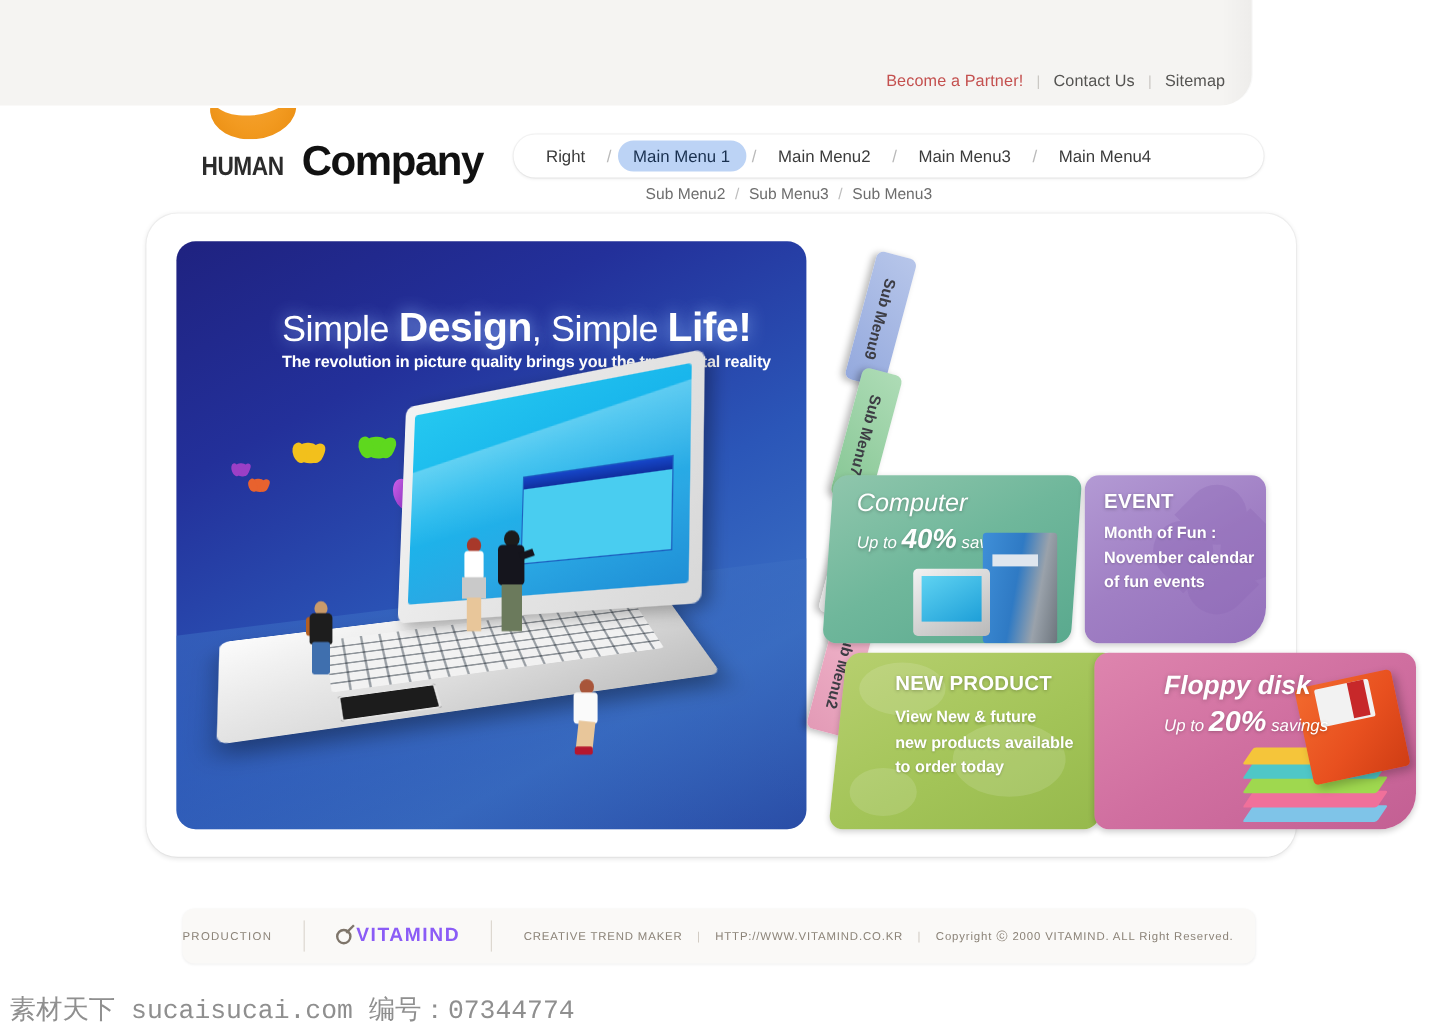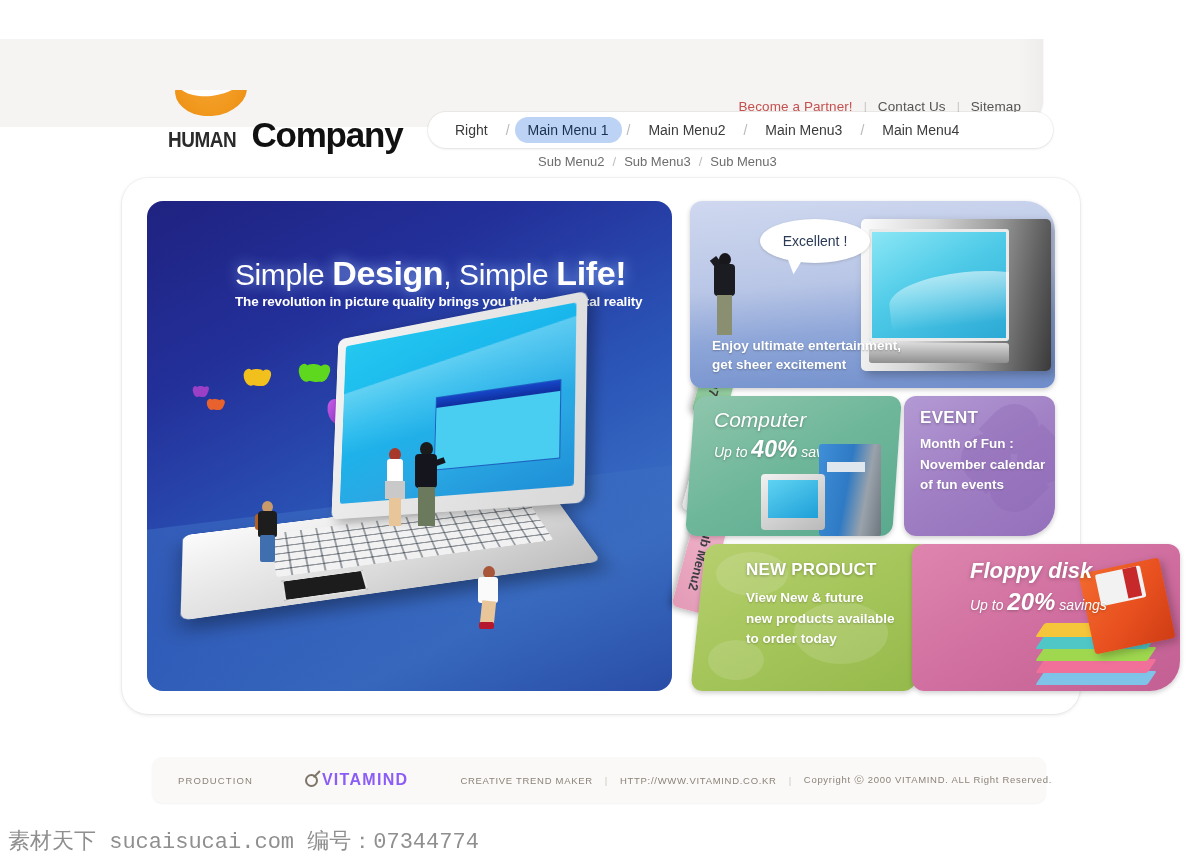--- a/index.html
+++ b/index.html
@@ -9,21 +9,20 @@
     font-family: "Liberation Sans", sans-serif;
     position: relative; overflow: hidden;
   }
 
   
   .top-strip {
     position: absolute; left: 0; top: 0;
     width: 1043px; height: 88px;
     background: #f5f4f2;
     border-bottom-right-radius: 26px;
-    margin-top: 39px;
   }
   .top-strip::after {
     content: ""; position: absolute; right: -1px; top: 0;
     width: 26px; height: 100%;
     background: linear-gradient(to left, rgba(0,0,0,0.03), transparent);
     border-bottom-right-radius: 26px;
   }
   .util-nav {
     position: absolute; right: 22px; top: 60px;
     display: flex; align-items: center; gap: 11px;
@@ -428,21 +427,21 @@
   
   .footer {
     position: absolute; left: 152px; top: 757px;
     width: 894px; height: 46px;
     background: #faf9f7; border-radius: 10px;
     display: flex; align-items: center;
     box-shadow: 0 1px 2px rgba(0,0,0,0.05);
   }
   .f-prod {
     font-size: 9.5px; letter-spacing: 1.1px; color: #8b8378;
-    margin-left: 26px; white-space: nowrap;
+    white-space: nowrap;
   }
   .f-div { width: 1px; height: 26px; background: #ddd8d0; margin: 0 26px; }
   .f-logo {
     display: flex; align-items: center; gap: 4px;
     font-size: 16px; font-weight: bold; letter-spacing: 1.3px; color: #8b5cf6;
     white-space: nowrap;
   }
   .f-mars {
     display: inline-block; width: 13px; height: 13px;
     border: 2.2px solid #7e756a; border-radius: 50%; position: relative;
@@ -560,37 +559,20 @@
 
   <div class="vtabs">
     <div class="vtab vt9">Sub Menu9</div>
     <div class="vtab vt7">Sub Menu7</div>
     <div class="vtab vt5">Sub Menu5</div>
     <div class="vtab vt2">Sub Menu2</div>
   </div>
 
   <div class="promos">
 
-    <div class="promo p-tv">
-      <div class="bubble">Excellent !</div>
-      <div class="tv-person">
-        <div class="a"></div>
-          <div class="h"></div>
-          <div class="b"></div>
-          <div class="l"></div>
-      </div>
-      <div class="tvset">
-        <div class="tvscreen"></div>
-        <div class="tvbase"></div>
-      </div>
-      <div class="ptxt">
-        <div>Enjoy ultimate entertainment,</div>
-        <div>get sheer excitement</div>
-      </div>
-    </div>
 
     <div class="promo p-comp">
       <div class="inner">
         <div class="t1">Computer</div>
         <div class="t2"><span>Up to </span><b>40%</b><span> savings</span></div>
         <div class="comp-img">
           <div class="comp-tower"></div>
           <div class="comp-mon"></div>
         </div>
       </div>

